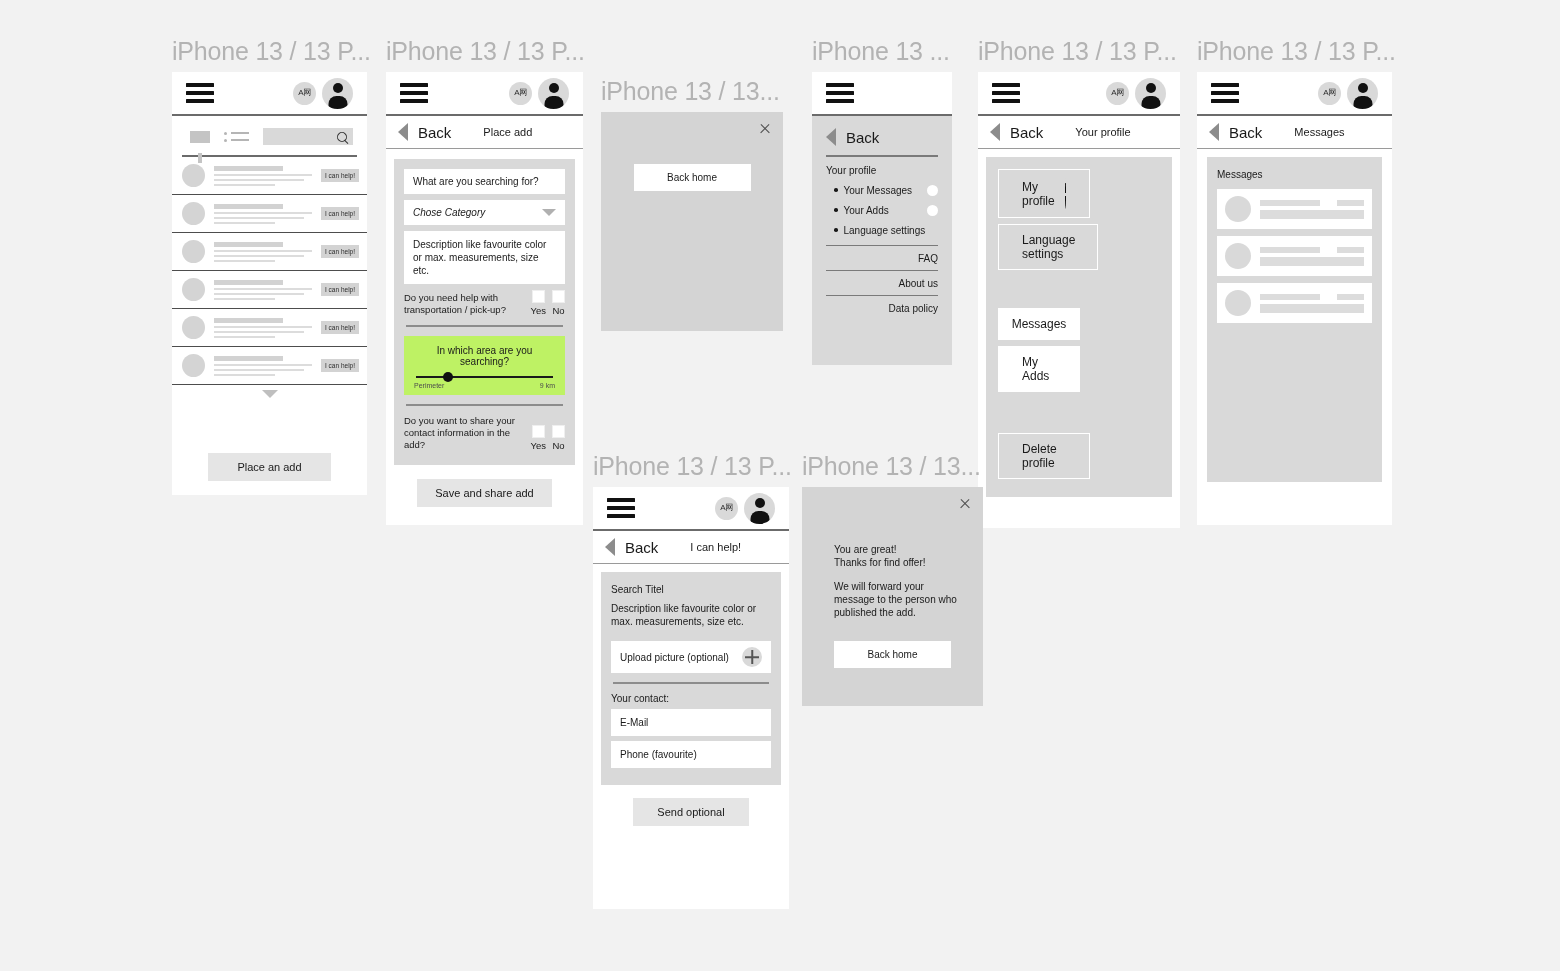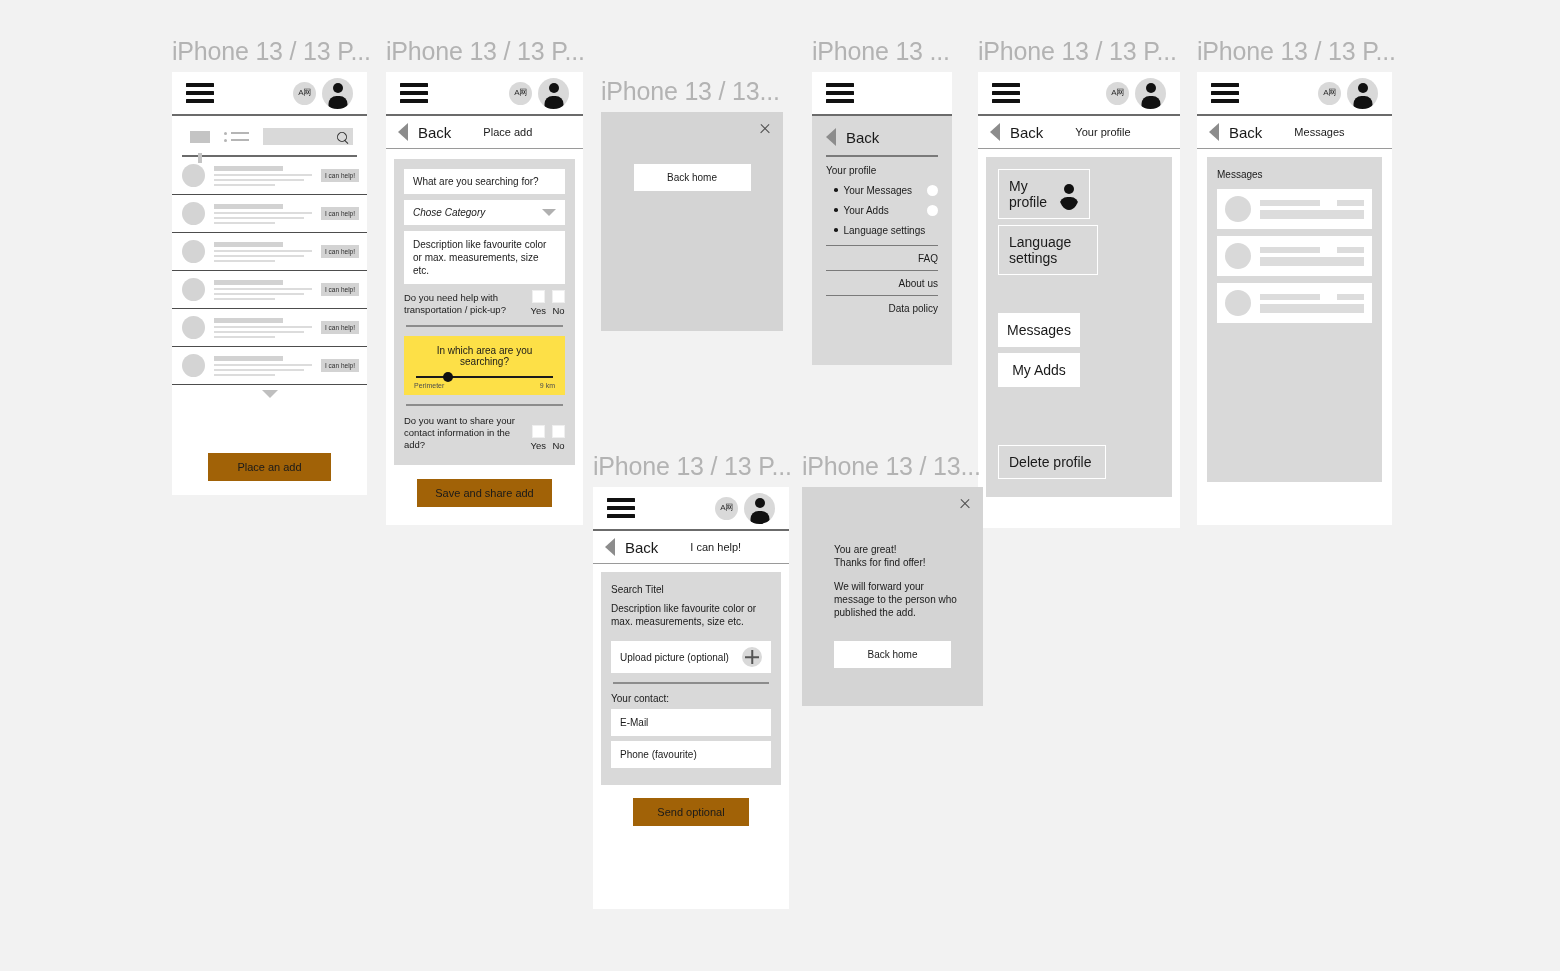--- a/index.html
+++ b/index.html
@@ -128,21 +128,21 @@
     width:0;height:0;margin:5px auto 0 auto;
     border-left:8px solid transparent;
     border-right:8px solid transparent;
     border-top:8px solid #bfbfbf;
   }
   .bottom-cta{
     position:absolute;left:0;right:0;bottom:14px;
     display:flex;justify-content:center;
   }
   .btn-gray{
-    background:#a16207;color:#1a1a1a;font-size:11px;
+    background:#e5e5e5;color:#1a1a1a;font-size:11px;
     padding:8px 0;width:123px;text-align:center;
   }
   
   .form-panel{background:#d9d9d9;margin:10px 8px 0 8px;padding:10px 10px 14px 10px;}
   .field{
     background:#fff;padding:7px 9px;font-size:10px;color:#1a1a1a;
     margin-bottom:6px;box-sizing:border-box;
   }
   .field.select{display:flex;align-items:center;justify-content:space-between;font-style:italic;}
   .caret{
@@ -152,21 +152,21 @@
     border-top:7px solid #b0b0b0;
   }
   .field.area{min-height:37px;line-height:13px;}
   .qrow{display:flex;align-items:flex-end;justify-content:space-between;margin-top:6px;}
   .qtext{font-size:9.5px;color:#1a1a1a;line-height:12px;}
   .yn{display:flex;gap:6px;}
   .yn .opt{display:flex;flex-direction:column;align-items:center;gap:2px;}
   .yn .box{width:13px;height:13px;background:#fff;border:1px solid #efefef;box-sizing:border-box;}
   .yn .lab{font-size:9.5px;color:#1a1a1a;}
   .hr-soft{height:2px;background:#8c8c8c;margin:9px 2px;}
-  .slider-card{background:#fde047;padding:9px 10px 6px 10px;margin-top:2px;}
+  .slider-card{background:#bef264;padding:9px 10px 6px 10px;margin-top:2px;}
   .slider-card .q{font-size:10px;color:#1a1a1a;text-align:center;margin-bottom:9px;}
   .sl-track{height:2px;background:#1a1a1a;position:relative;margin:0 2px;}
   .sl-knob{
     position:absolute;top:50%;left:23%;transform:translate(-50%,-50%);
     width:10px;height:10px;border-radius:50%;background:#111;
   }
   .sl-legend{display:flex;justify-content:space-between;margin-top:4px;font-size:7px;color:#4d4d4d;}
   
   .modal{
     background:#d4d4d4;position:relative;
@@ -197,22 +197,22 @@
     font-size:10px;color:#1a1a1a;margin:0 0 9px 8px;
   }
   .menu-sub .dotlabel{display:flex;align-items:center;gap:6px;}
   .menu-sub .dotlabel b{width:3.5px;height:3.5px;border-radius:50%;background:#1a1a1a;display:block;}
   .menu-badge{width:11px;height:11px;border-radius:50%;background:#fff;}
   .menu-item{font-size:10px;color:#1a1a1a;padding:7px 0 6px 0;border-top:1.5px solid #7a7a7a;text-align:right;}
   
   .profile-panel{background:#d9d9d9;margin:8px 8px 0 8px;padding:12px;box-sizing:border-box;position:relative;}
   .prof-box{
     border:1.5px solid #fff;background:transparent;
-    font-size:14px;color:#1a1a1a;
-    padding:8px 10px;display:flex;align-items:center;gap:10px;
+    font-size:12px;color:#1a1a1a;
+    padding:8px 23px;display:flex;align-items:center;gap:10px;
     margin-bottom:6px;box-sizing:border-box;
   }
   .prof-box.white{background:#fff;border-color:#fff;justify-content:center;}
   
   .msg-panel{background:#d9d9d9;margin:8px 10px 0 10px;padding:12px 10px;box-sizing:border-box;}
   .msg-title{font-size:10px;color:#1a1a1a;margin-bottom:9px;}
   .msg-card{background:#fff;padding:7px 8px;display:flex;align-items:center;gap:9px;margin-bottom:7px;}
   .msg-card .av{width:26px;height:26px;border-radius:50%;background:#d9d9d9;flex:0 0 auto;}
   .msg-card .ln{flex:1;display:flex;flex-direction:column;gap:4px;}
   .msg-card .row1{display:flex;justify-content:space-between;gap:8px;}
@@ -516,21 +516,21 @@
         <span>Language settings</span>
       </div>
 
       <div class="prof-box white" style="width:82px;margin-top:38px;">
         <span>Messages</span>
       </div>
       <div class="prof-box white" style="width:82px;">
         <span>My Adds</span>
       </div>
 
-      <div class="prof-box" style="width:108px;position:absolute;bottom:12px;left:12px;">
+      <div class="prof-box" style="width:92px;position:absolute;bottom:12px;left:12px;">
         <span>Delete profile</span>
       </div>
     </div>
   </div>
 </div>
 
 <div class="frame" style="left:1197px;top:36px;width:195px;">
   <div class="frame-title">iPhone 13 / 13 P...</div>
   <div class="phone" style="height:453px;">
 

